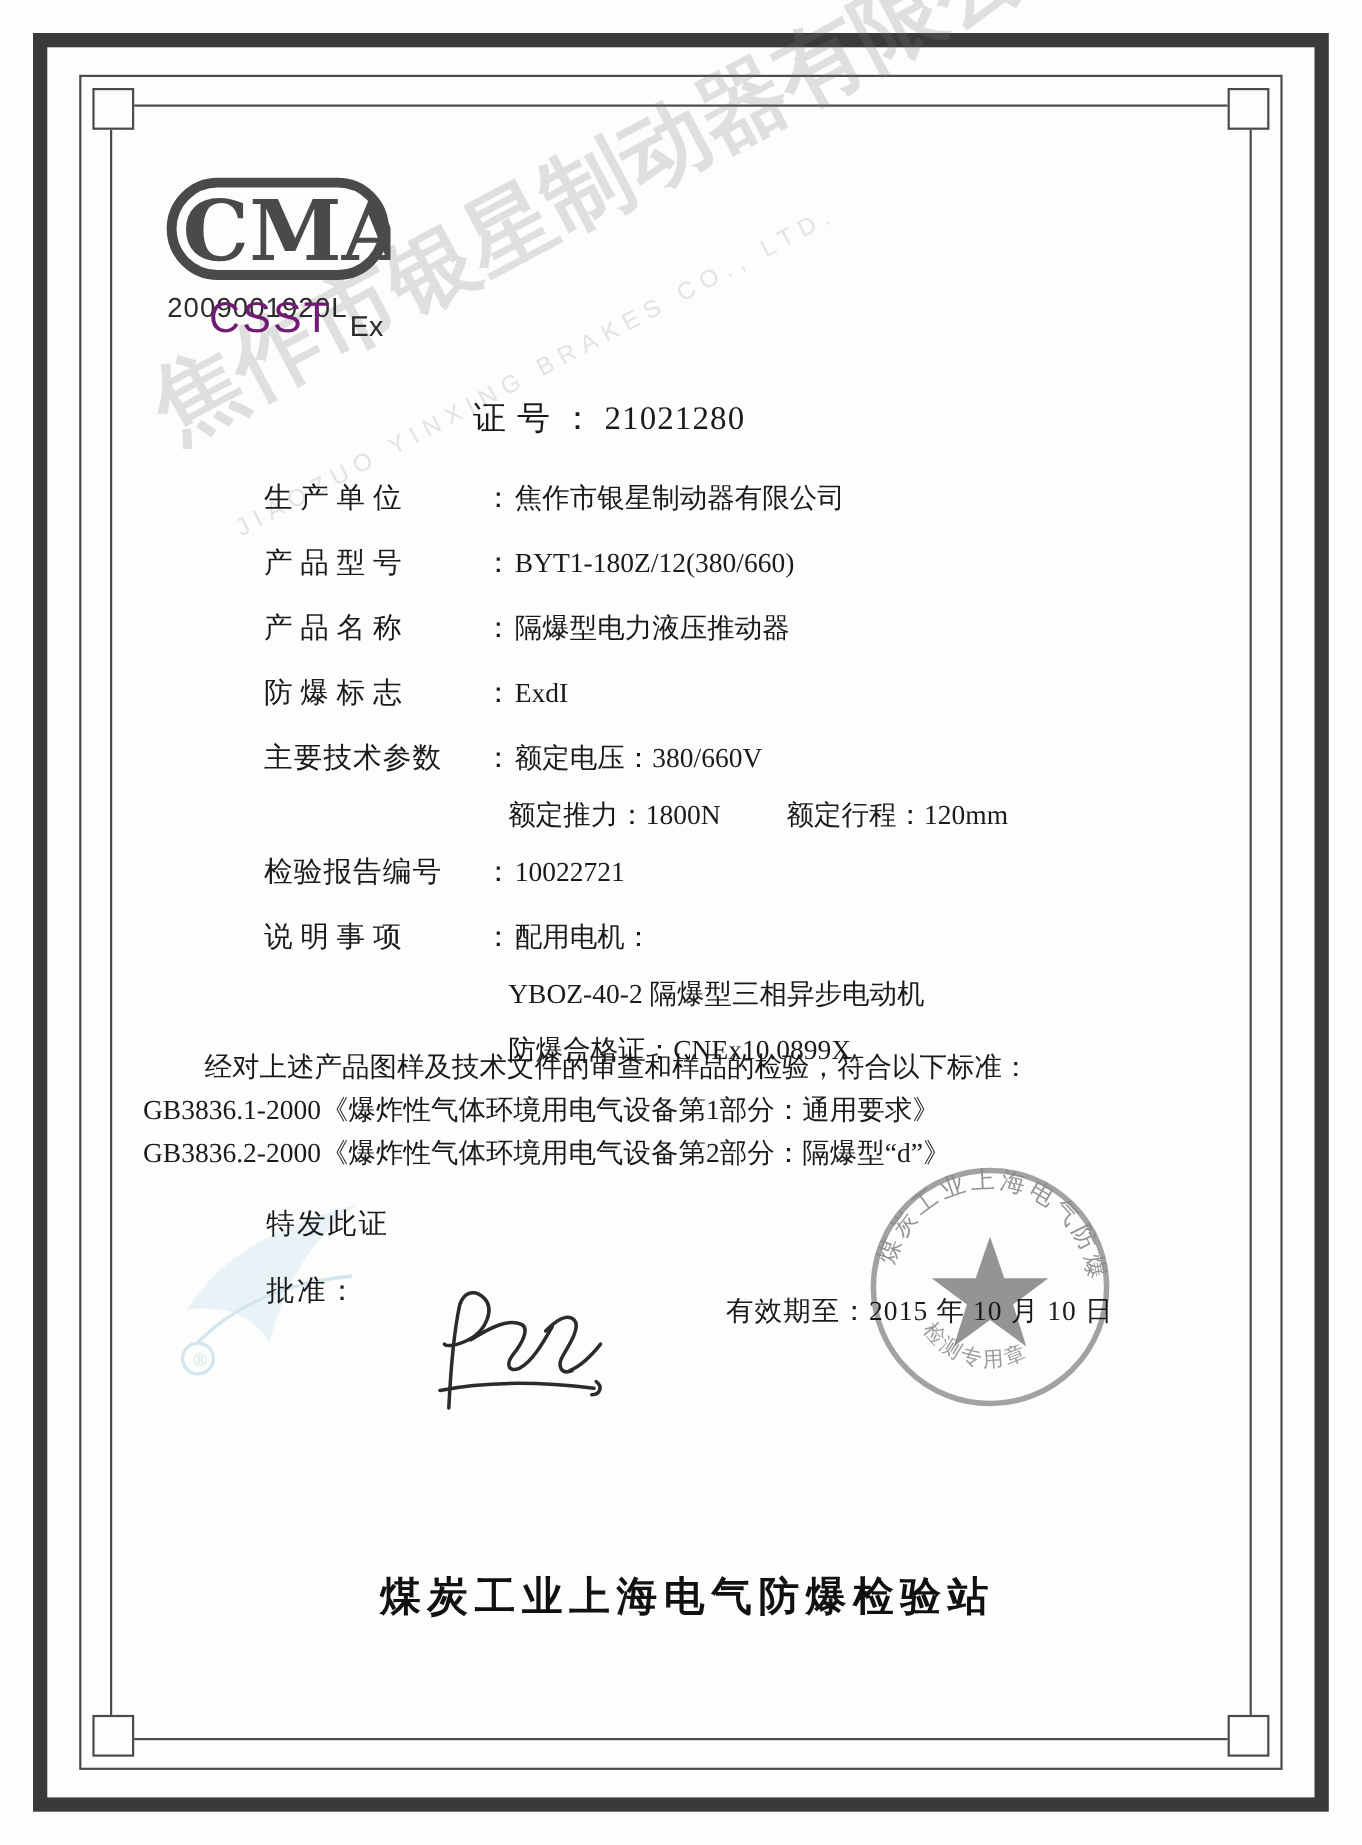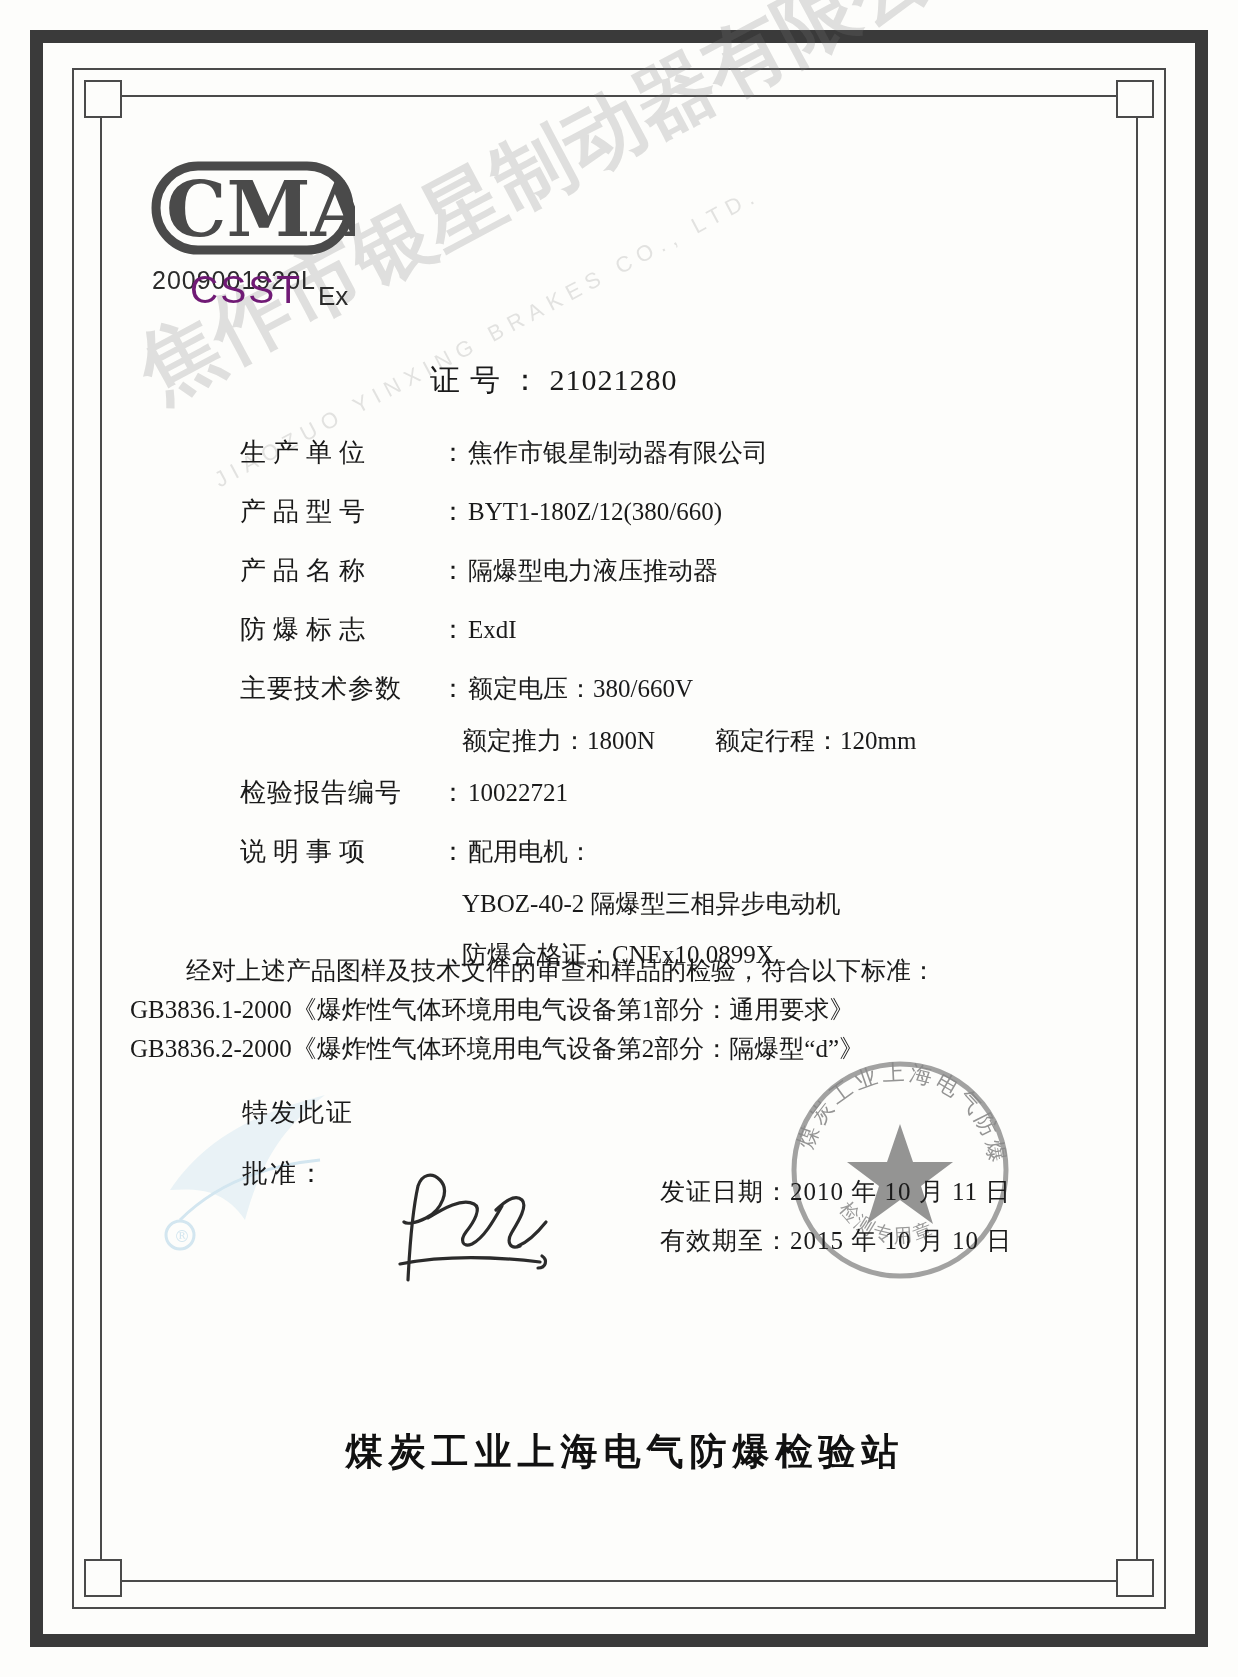--- a/index.html
+++ b/index.html
@@ -406,20 +406,19 @@
       <text font-family="DejaVu Serif, serif" font-size="22" fill="#6f6f6f" letter-spacing="4" opacity="0.9">
         <textPath href="#sealTopArc" startOffset="7%">煤炭工业上海电气防爆检</textPath>
       </text>
       <text font-family="DejaVu Serif, serif" font-size="19" fill="#6f6f6f" letter-spacing="3" opacity="0.85">
         <textPath href="#sealBotArc" startOffset="18%">检测专用章</textPath>
       </text>
       <polygon points="120,74 133,112 173,112 141,136 153,174 120,150 87,174 99,136 67,112 107,112" fill="#6f6f6f" opacity="0.9"></polygon>
     </svg>
 
     <div class="dates">
-      <div class="dline">发证日期：2010 年 10 月 11 日</div>
       <div class="dline">有效期至：2015 年 10 月 10 日</div>
     </div>
 
     <div class="footer">煤炭工业上海电气防爆检验站</div>
 
   </div>
 </div>
 
 </body></html>

